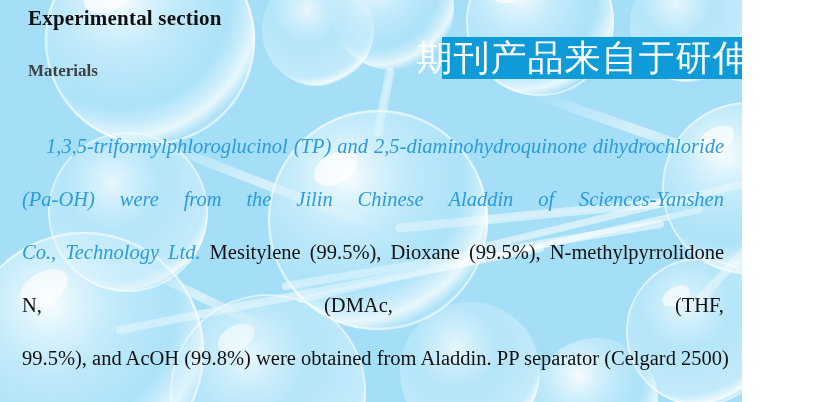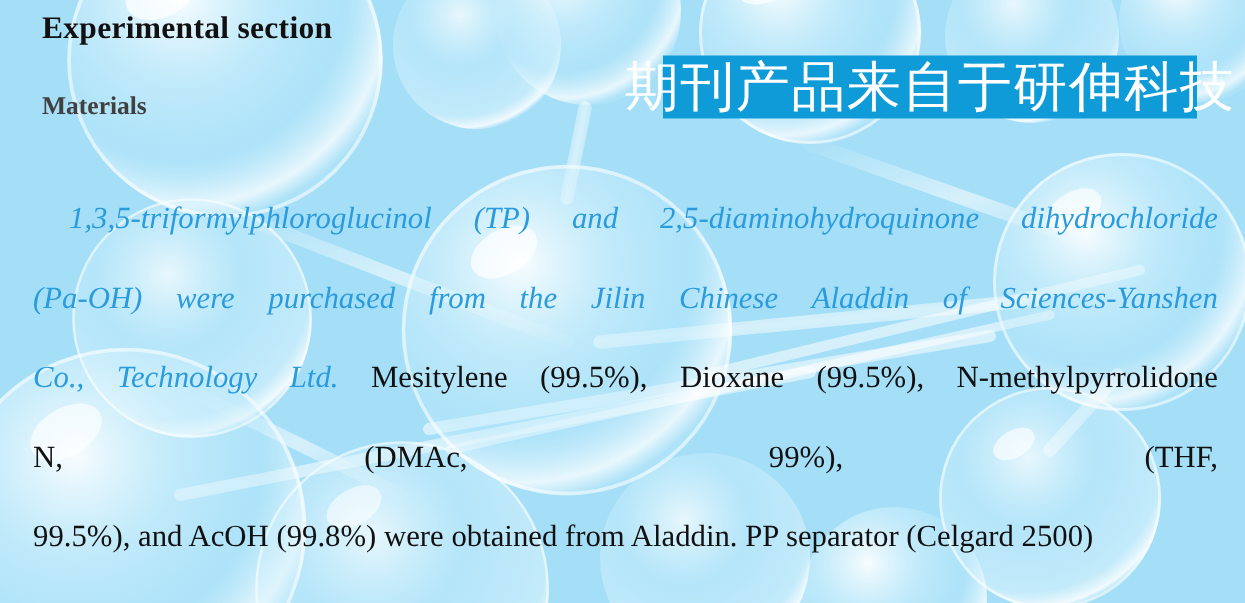--- a/index.html
+++ b/index.html
@@ -2,21 +2,21 @@
 <html><head>
 <meta charset="utf-8">
 <style>
   html, body {
     margin: 0;
     padding: 0;
     background: #ffffff;
   }
   #page {
     position: relative;
-    width: 830px;
+    width: 742px;
     height: 402px;
     overflow: hidden;
     background: #a4dff7;
     font-family: "Liberation Serif", "DejaVu Serif", serif;
   }
 
   
   #bg {
     position: absolute;
     inset: 0;
@@ -192,21 +192,20 @@
         <div class="tline justify indent">
           <span class="w blue">1,3,5-triformylphloroglucinol</span>
           <span class="w blue">(TP)</span>
           <span class="w blue">and</span>
           <span class="w blue">2,5-diaminohydroquinone</span>
           <span class="w blue">dihydrochloride</span>
         </div>
         <div class="tline justify">
           <span class="w blue">(Pa-OH)</span>
           <span class="w blue">were</span>
-          <span class="w blue">purchased</span>
           <span class="w blue">from</span>
           <span class="w blue">the</span>
           <span class="w blue">Jilin</span>
           <span class="w blue">Chinese</span>
           <span class="w blue">Aladdin</span>
           <span class="w blue">of</span>
           <span class="w blue">Sciences-Yanshen</span>
         </div>
         <div class="tline justify">
           <span class="w blue">Co.,</span>
@@ -214,21 +213,20 @@
           <span class="w blue">Ltd.</span>
           <span class="w">Mesitylene</span>
           <span class="w">(99.5%),</span>
           <span class="w">Dioxane</span>
           <span class="w">(99.5%),</span>
           <span class="w">N-methylpyrrolidone</span>
         </div>
         <div class="tline justify">
           <span class="w">N,</span>
           <span class="w">(DMAc,</span>
-          <span class="w">99%),</span>
           <span class="w">(THF,</span>
         </div>
         <div class="tline">
           <span class="w">99.5%), and AcOH (99.8%) were obtained from Aladdin. PP separator (Celgard 2500)</span>
         </div>
       </div>
   </div>
 
   <div id="banner">
     <span class="btext">期刊产品来自于研伸科技</span>

